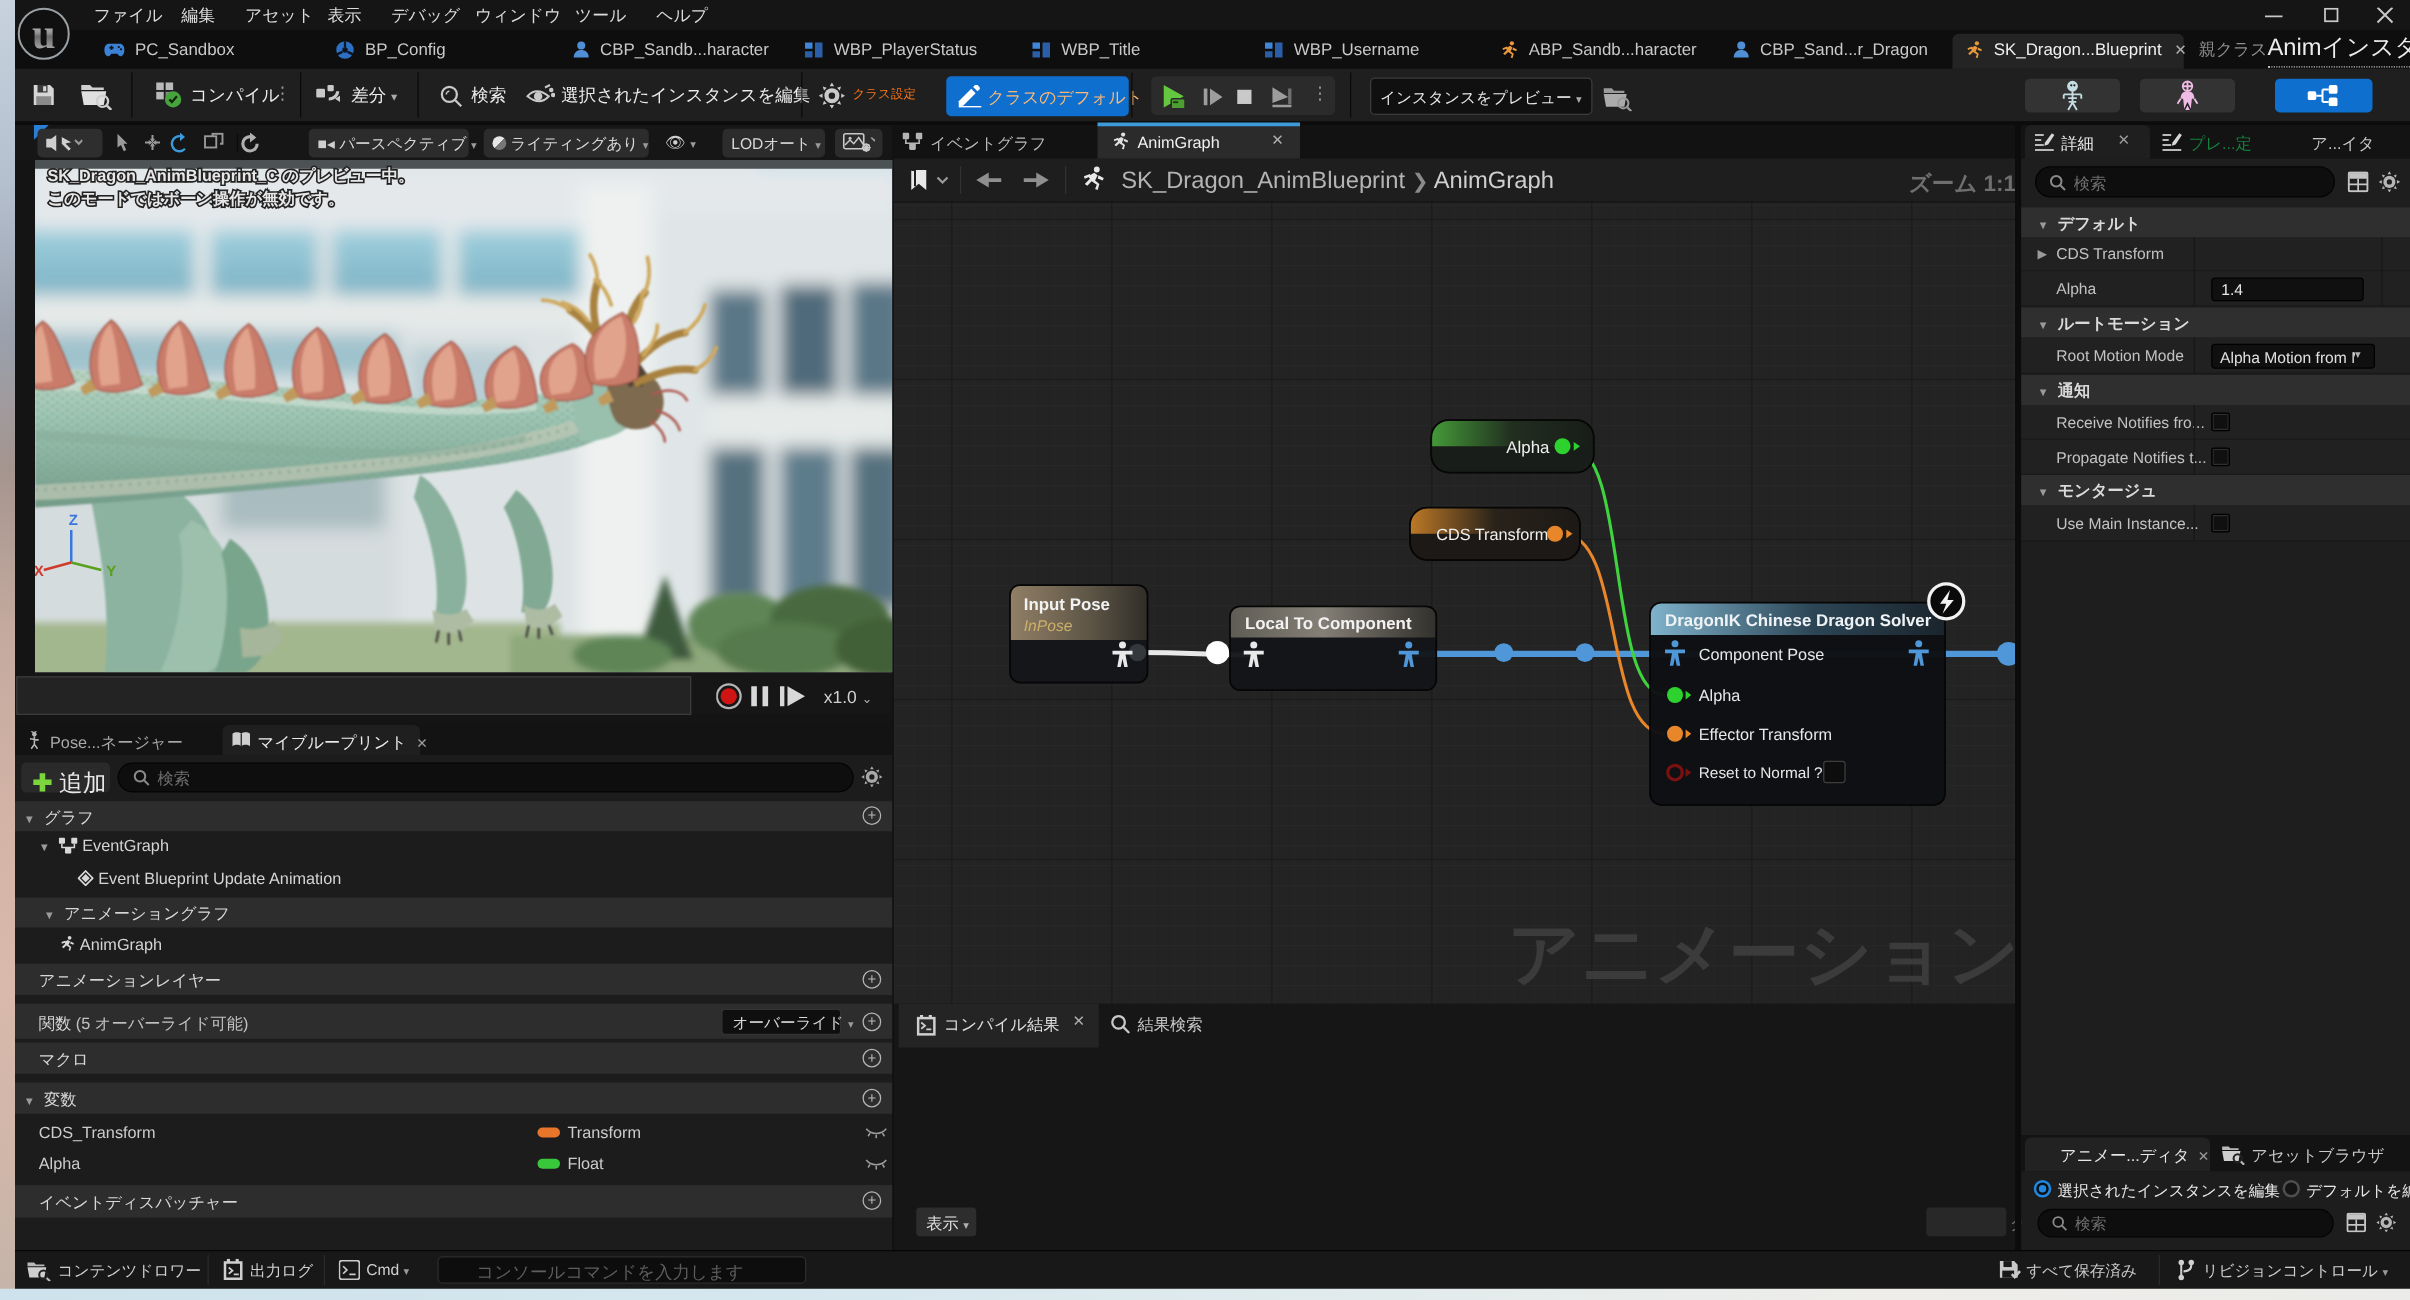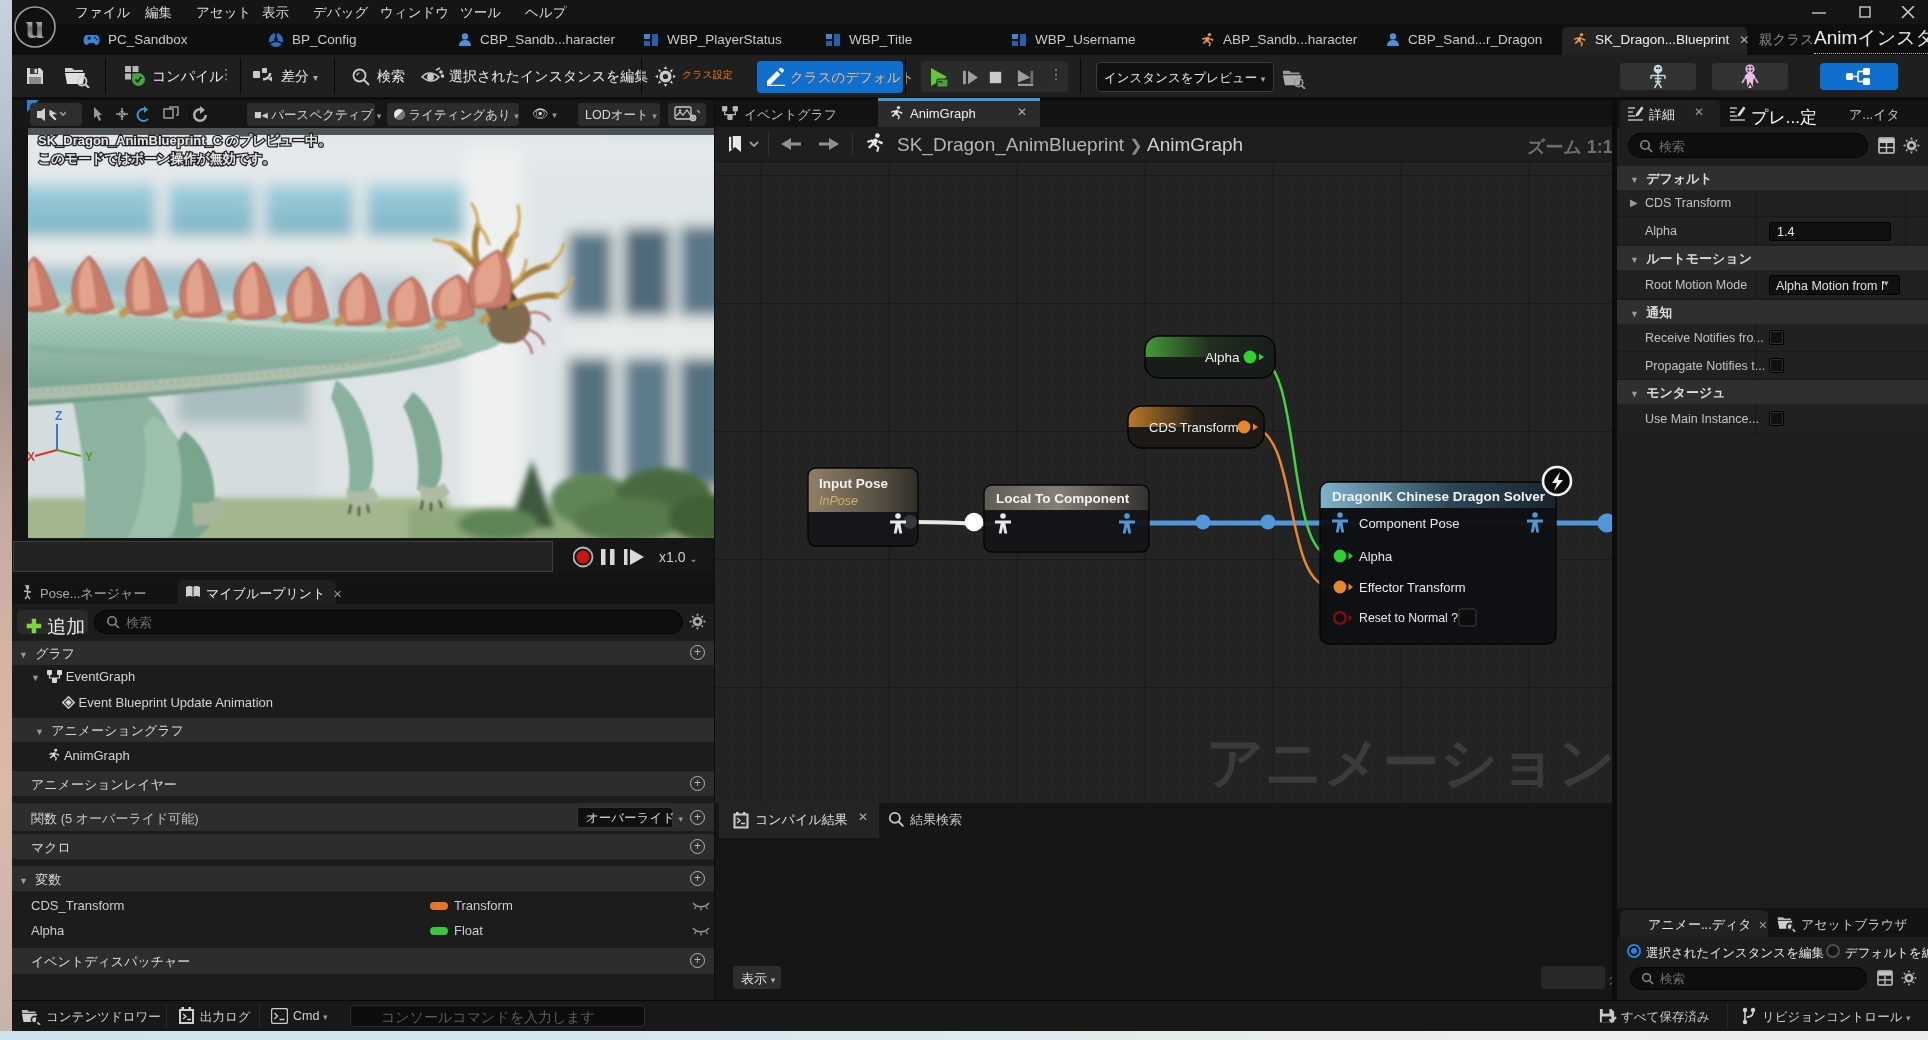--- a/index.html
+++ b/index.html
@@ -792,21 +792,21 @@
 <div class="abs txt" style="left:1694px;top:105px;color:#9a9a9a;font-size:12px">✕</div>
 <svg class="abs" style="left:1729px;top:105px" width="17" height="16" viewBox="0 0 17 16">
     <g stroke="#b9b9b9" stroke-width="1.5" fill="none">
       <line x1="1" y1="3" x2="8" y2="3"></line>
       <line x1="1" y1="7" x2="6" y2="7"></line>
       <line x1="1" y1="11" x2="8" y2="11"></line>
       <line x1="1" y1="15" x2="16" y2="15"></line>
     </g>
     <path d="M9 9 L14.5 1.5 L16.5 3 L11.5 10.5 L8.5 11.5z" fill="#d8d8d8"></path>
   </svg>
-<div class="abs txt" style="left:1751px;top:106px;color:#ffffff;font-size:17px">プレ...定</div>
+<div class="abs txt" style="left:1751px;top:106px;color:#15803d;font-size:13px">プレ...定</div>
 <div class="abs txt" style="left:1849px;top:106px;color:#c9c9c9;font-size:13px">ア...イタ</div>
 <div class="abs" style="left:1628px;top:133px;width:240px;height:25px;background:#0e0e0e;border:1px solid #040404;border-radius:13px"></div>
 <svg class="abs" style="left:1639px;top:139px" width="14" height="14" viewBox="0 0 14 14" fill="none" stroke="#8a8a8a" stroke-width="1.6">
     <circle cx="6" cy="6" r="4.2"></circle>
     <line x1="9.2" y1="9.2" x2="13" y2="13"></line>
   </svg>
 <div class="abs txt" style="left:1659px;top:138px;color:#6e6e6e;font-size:13px">検索</div>
 <svg class="abs" style="left:1878px;top:137px" width="17" height="17" viewBox="0 0 17 17">
     <rect x="1" y="1" width="15" height="15" rx="1" fill="none" stroke="#c5c5c5" stroke-width="1.6"></rect>
     <rect x="1.5" y="1.5" width="14" height="4.5" fill="#c5c5c5"></rect>

